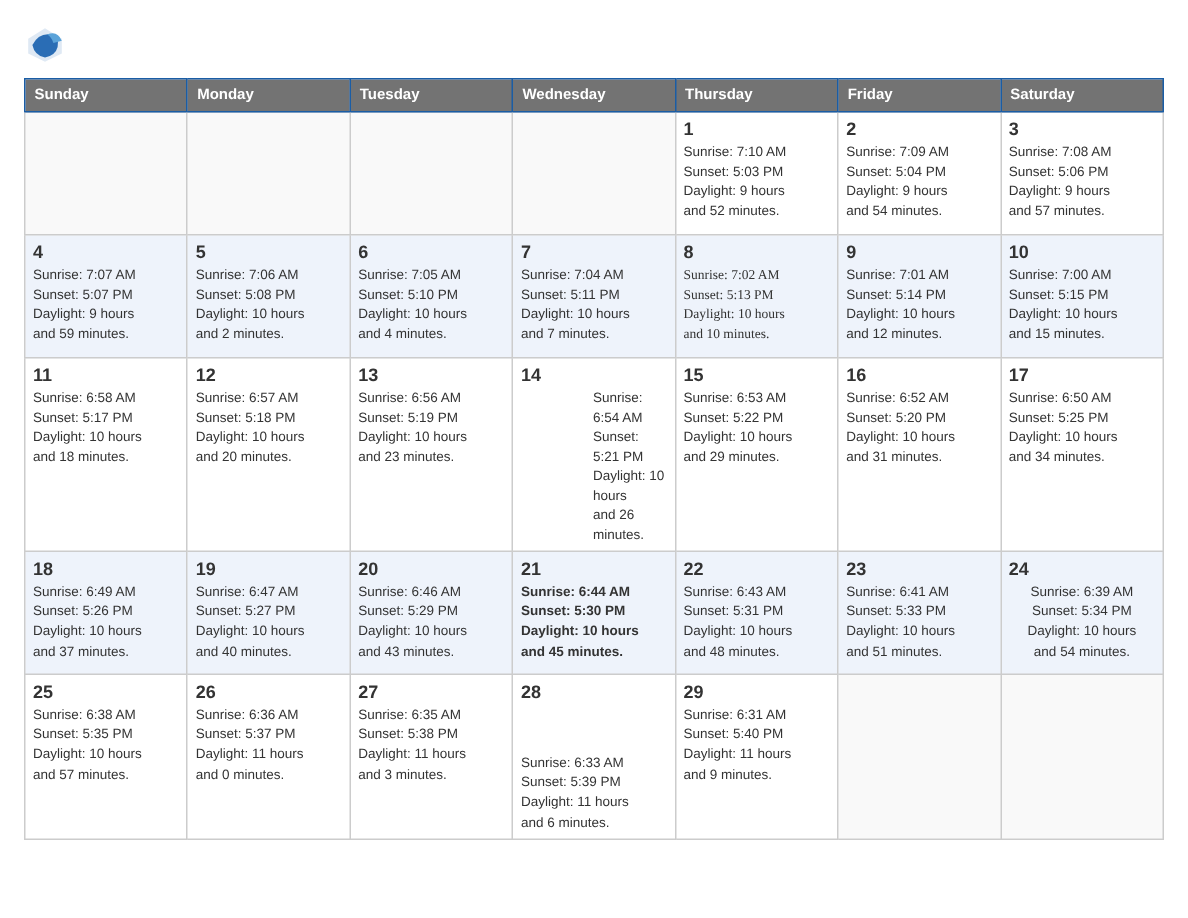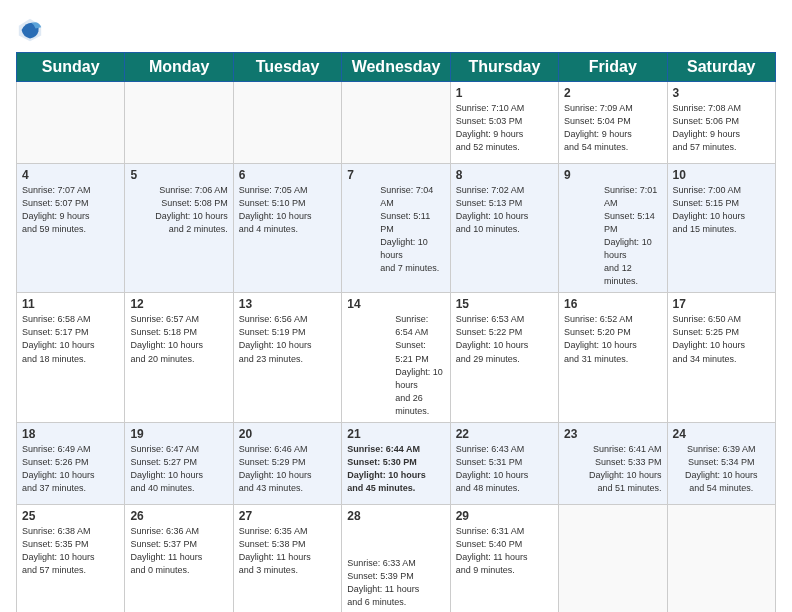--- a/index.html
+++ b/index.html
@@ -58,25 +58,25 @@
       font-size: 14px;
       color: #333;
       margin-top: 2px;
     }
     .calendar {
       width: 100%;
       border-collapse: collapse;
       table-layout: fixed;
     }
     .calendar th {
-      background-color: #0f766e;
+      background-color: #737373;
       color: #fff;
-      text-align: center;
+      text-align: left;
       padding: 5px 6px;
-      font-size: 16px;
+      font-size: 10px;
       font-weight: bold;
       border: 1px solid #1a5da5;
     }
     .calendar td {
       border: 1px solid #ccc;
       vertical-align: top;
       padding: 4px 5px;
       font-size: 9.5px;
       color: #333;
       height: 82px;
@@ -169,49 +169,49 @@
         <tr class="row-alt">
           <td>
             <span class="day-number">4</span>
             <div class="day-info" style="white-space: pre-line;">Sunrise: 7:07 AM
 Sunset: 5:07 PM
 Daylight: 9 hours
 and 59 minutes.</div>
           </td>
           <td>
             <span class="day-number">5</span>
-            <div class="day-info" style="white-space: pre-line; text-align: right;">Sunrise: 7:06 AM
+            <div class="day-info" style="white-space: pre-line;">Sunrise: 7:06 AM
 Sunset: 5:08 PM
 Daylight: 10 hours
 and 2 minutes.</div>
           </td>
           <td>
             <span class="day-number">6</span>
             <div class="day-info" style="white-space: pre-line;">Sunrise: 7:05 AM
 Sunset: 5:10 PM
 Daylight: 10 hours
 and 4 minutes.</div>
           </td>
           <td>
             <span class="day-number">7</span>
-            <div class="day-info" style="white-space: pre-line; margin-left: 33px;">Sunrise: 7:04 AM
+            <div class="day-info" style="white-space: pre-line;">Sunrise: 7:04 AM
 Sunset: 5:11 PM
 Daylight: 10 hours
 and 7 minutes.</div>
           </td>
           <td>
             <span class="day-number">8</span>
-            <div class="day-info" style="white-space: pre-line;">Sunrise: 7:02 AM
+            <div class="day-info" style="white-space: pre-line; font-family: Liberation Serif, serif;">Sunrise: 7:02 AM
 Sunset: 5:13 PM
 Daylight: 10 hours
 and 10 minutes.</div>
           </td>
           <td>
             <span class="day-number">9</span>
-            <div class="day-info" style="white-space: pre-line; margin-left: 40px;">Sunrise: 7:01 AM
+            <div class="day-info" style="white-space: pre-line;">Sunrise: 7:01 AM
 Sunset: 5:14 PM
 Daylight: 10 hours
 and 12 minutes.</div>
           </td>
           <td>
             <span class="day-number">10</span>
             <div class="day-info" style="white-space: pre-line;">Sunrise: 7:00 AM
 Sunset: 5:15 PM
 Daylight: 10 hours
 and 15 minutes.</div>
@@ -299,21 +299,21 @@
           </td>
           <td>
             <span class="day-number">22</span>
             <div class="day-info" style="white-space: pre-line;">Sunrise: 6:43 AM
 Sunset: 5:31 PM
 Daylight: 10 hours
 and 48 minutes.</div>
           </td>
           <td>
             <span class="day-number">23</span>
-            <div class="day-info" style="white-space: pre-line; text-align: right;">Sunrise: 6:41 AM
+            <div class="day-info" style="white-space: pre-line;">Sunrise: 6:41 AM
 Sunset: 5:33 PM
 Daylight: 10 hours
 and 51 minutes.</div>
           </td>
           <td>
             <span class="day-number">24</span>
             <div class="day-info" style="white-space: pre-line; text-align: center;">Sunrise: 6:39 AM
 Sunset: 5:34 PM
 Daylight: 10 hours
 and 54 minutes.</div>

